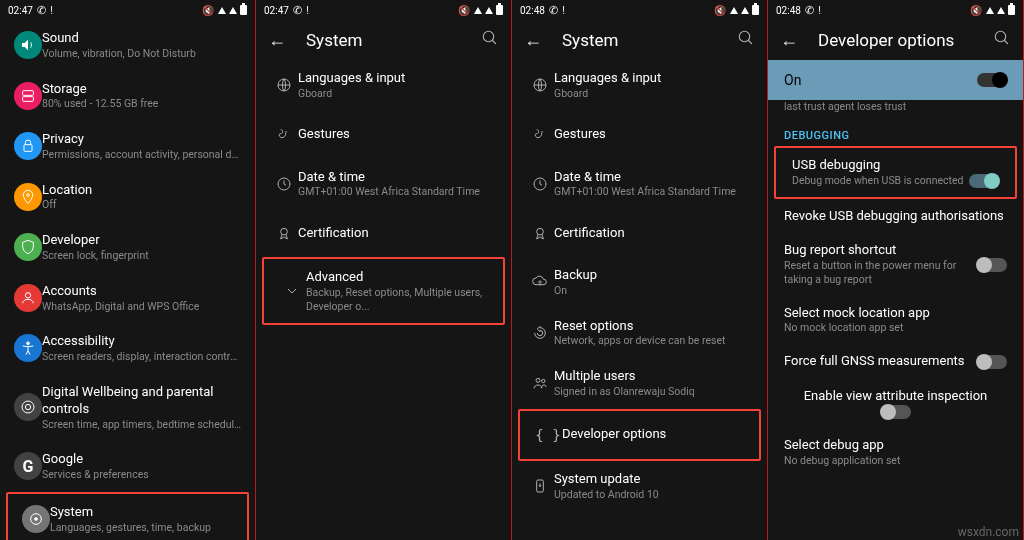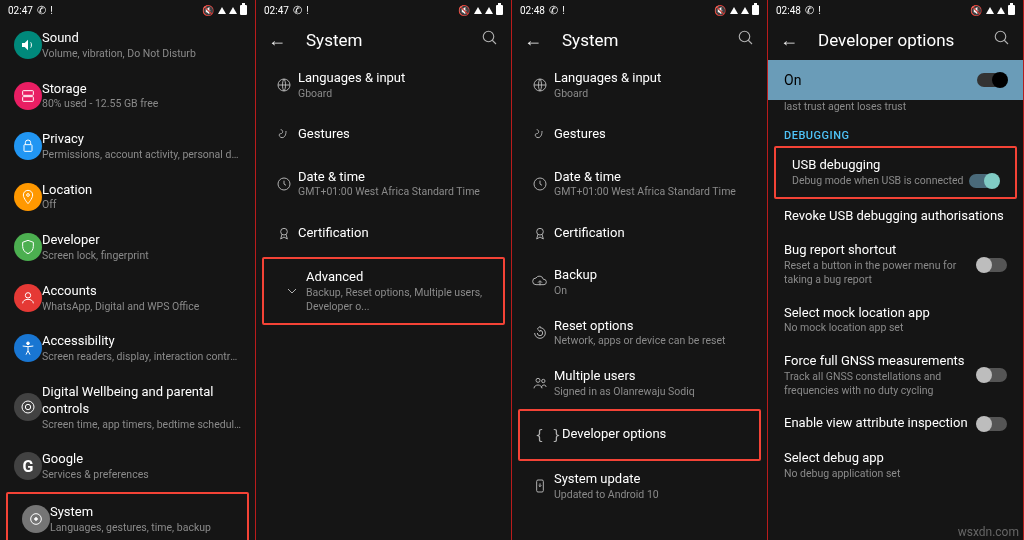--- a/index.html
+++ b/index.html
@@ -465,25 +465,24 @@
       </div>
       <div class="row" style="padding: 9px 16px;">
         <div class="txt">
           <div class="lbl">Select mock location app</div>
           <div class="sub wrap">No mock location app set</div>
         </div>
       </div>
       <div class="row" style="padding: 9px 16px;">
         <div class="txt">
           <div class="lbl">Force full GNSS measurements</div>
-          <div class="sub wrap">Track all GNSS constellations and frequencies with no duty cycling</div>
         </div>
         <div class="toggle"></div>
       </div>
-      <div class="row" style="padding: 9px 16px;">
+      <div class="row" style="padding: 9px 16px; flex-direction: column;">
         <div class="txt">
           <div class="lbl">Enable view attribute inspection</div>
         </div>
         <div class="toggle"></div>
       </div>
       <div class="row" style="padding: 9px 16px;">
         <div class="txt">
           <div class="lbl">Select debug app</div>
           <div class="sub wrap">No debug application set</div>
         </div>

